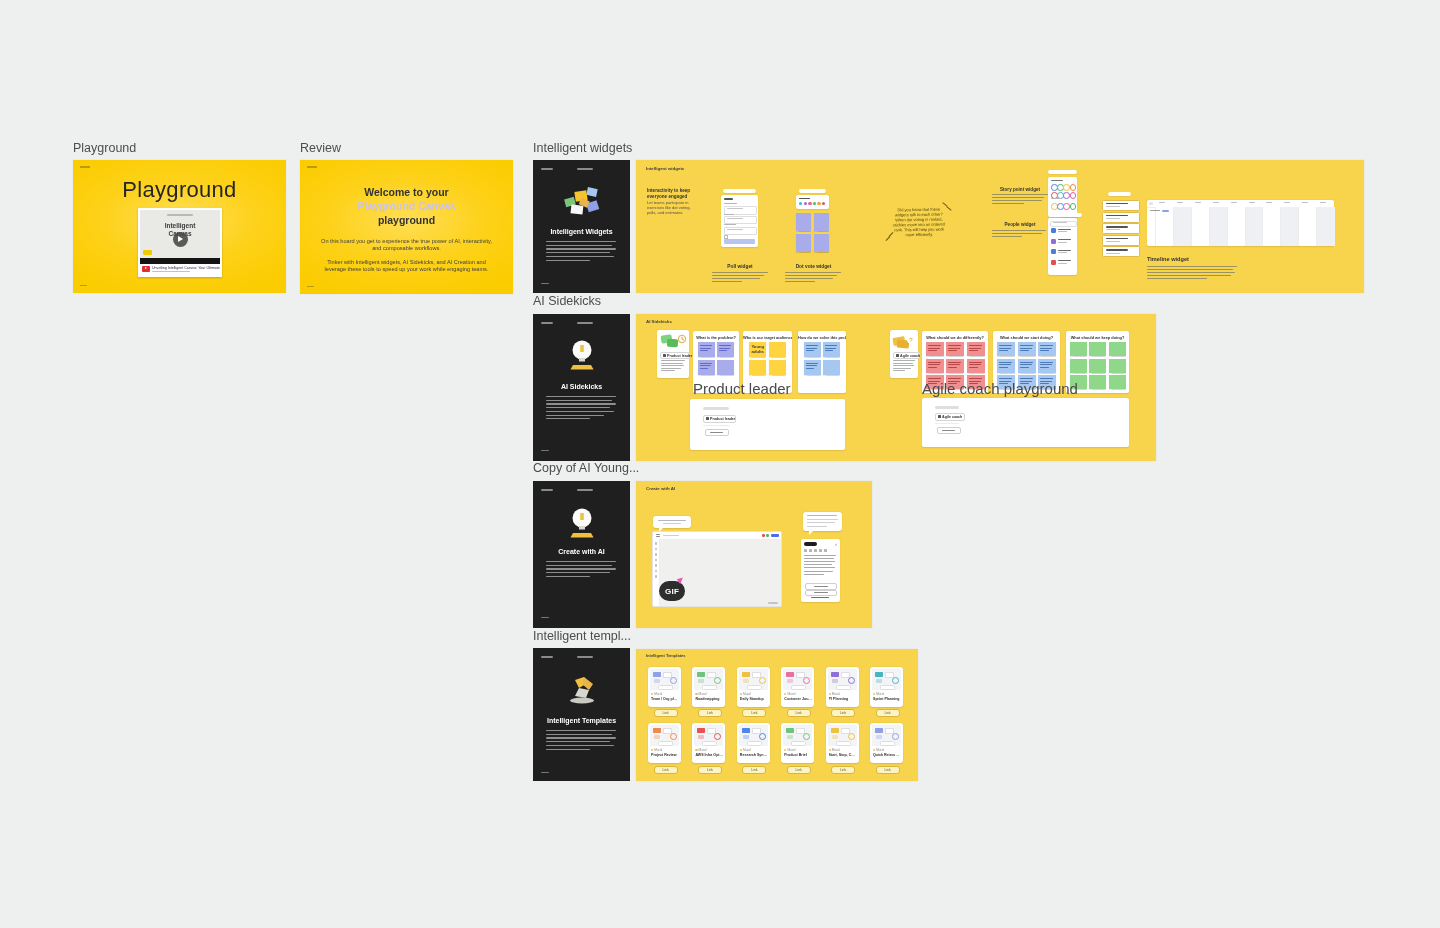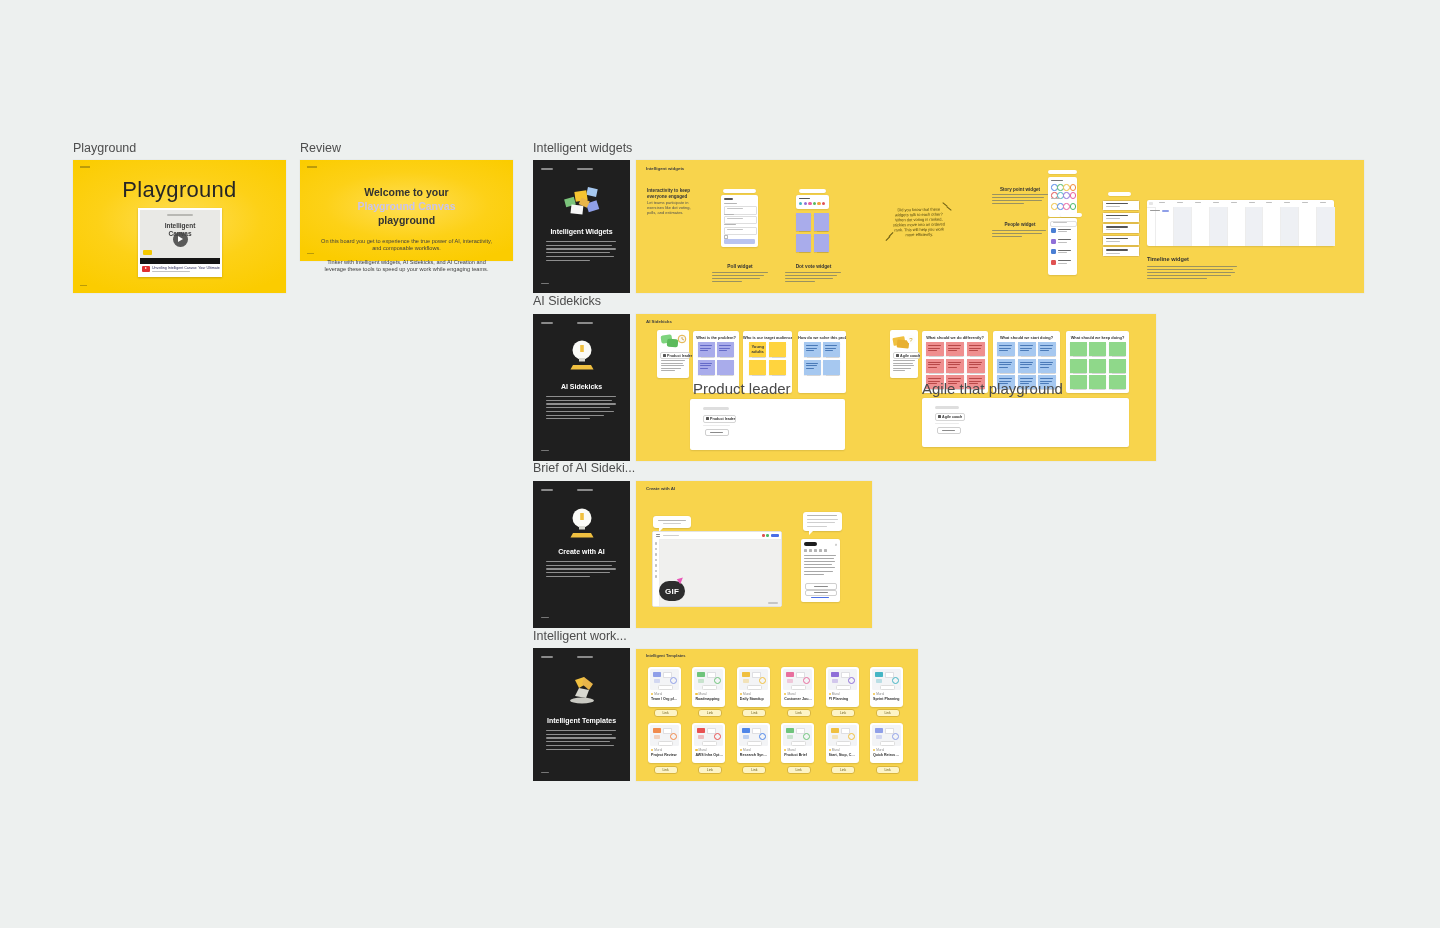--- a/index.html
+++ b/index.html
@@ -62,22 +62,22 @@
 </style>
 </head>
 <body>
 
 <div class="stage">
 
   <div class="flabel" style="left:73px;top:141px">Playground</div>
   <div class="flabel" style="left:300px;top:141px">Review</div>
   <div class="flabel" style="left:533px;top:141px">Intelligent widgets</div>
   <div class="flabel" style="left:533px;top:294px">AI Sidekicks</div>
-  <div class="flabel" style="left:533px;top:461px">Brief of AI Sideki...</div>
-  <div class="flabel" style="left:533px;top:629px">Intelligent work...</div>
+  <div class="flabel" style="left:533px;top:461px">Copy of AI Young...</div>
+  <div class="flabel" style="left:533px;top:629px">Intelligent templ...</div>
 
   <div class="frame hero" id="f-playground" style="left:73px;top:160px;width:213px;height:133px">
     <div class="fmark" style="left:7px;top:6px;width:10px"></div>
     <div class="fmark" style="left:7px;bottom:7px;width:7px"></div>
     <div class="pg-title" style="top:17px">Playground</div>
     <div class="vid" style="left:65px;top:48px;width:84px;height:69px">
       <div class="vid-area">
         <div class="bar" style="left:27px;top:4px;width:26px;height:1.6px;background:#b8b8b4"></div>
         <div class="vid-title">
           <span>Intelligent</span><br>
@@ -88,21 +88,21 @@
       </div>
       <div class="vid-strip"></div>
       <div class="vid-cap">
         <div class="yt"></div>
         <div class="cap-t">Unveiling Intelligent Canvas: Your Ultimate Pow...</div>
         <div class="bar" style="left:12px;top:6.5px;width:38px;height:1.3px;background:#c2c2c2"></div>
       </div>
     </div>
   </div>
 
-  <div class="frame hero" id="f-welcome" style="left:300px;top:160px;width:213px;height:101px">
+  <div class="frame hero" id="f-welcome" style="left:300px;top:160px;width:213px;height:134px">
     <div class="fmark" style="left:7px;top:6px;width:10px"></div>
     <div class="fmark" style="left:7px;bottom:7px;width:7px"></div>
     <div class="wel-head">
       <span>Welcome to your</span><br>
       <span class="lav">Playground Canvas</span><br>
       <span>playground</span>
     </div>
     <div class="wel-p" style="top:78px">On this board you get to experience the true power of AI, interactivity, and composable workflows.</div>
     <div class="wel-p" style="top:99px">Tinker with Intelligent widgets, AI Sidekicks, and AI Creation and leverage these tools to speed up your work while engaging teams.</div>
   </div>
@@ -547,21 +547,21 @@
           <div style="position: absolute; left: 3.5px; top: 27.5px; width: 17px; height: 14px; background: rgb(143, 216, 138); box-shadow: rgba(0, 0, 0, 0.16) 0px 0.5px 1px;"></div>
           <div style="position: absolute; left: 23px; top: 27.5px; width: 17px; height: 14px; background: rgb(143, 216, 138); box-shadow: rgba(0, 0, 0, 0.16) 0px 0.5px 1px;"></div>
           <div style="position: absolute; left: 42.5px; top: 27.5px; width: 17px; height: 14px; background: rgb(143, 216, 138); box-shadow: rgba(0, 0, 0, 0.16) 0px 0.5px 1px;"></div>
           <div style="position: absolute; left: 3.5px; top: 44px; width: 17px; height: 14px; background: rgb(143, 216, 138); box-shadow: rgba(0, 0, 0, 0.16) 0px 0.5px 1px;"></div>
           <div style="position: absolute; left: 23px; top: 44px; width: 17px; height: 14px; background: rgb(143, 216, 138); box-shadow: rgba(0, 0, 0, 0.16) 0px 0.5px 1px;"></div>
           <div style="position: absolute; left: 42.5px; top: 44px; width: 17px; height: 14px; background: rgb(143, 216, 138); box-shadow: rgba(0, 0, 0, 0.16) 0px 0.5px 1px;"></div>
         </div>
       </div>
 
     <div class="ovl-text" style="left:57px;top:66px">Product leader</div>
-    <div class="ovl-text" style="left:286px;top:66px">Agile that playground</div>
+    <div class="ovl-text" style="left:286px;top:66px">Agile coach playground</div>
 
     <div class="wcard" style="left:54px;top:85px;width:155px;height:51px">
       <div class="bar" style="left:13px;top:8px;width:26px;height:2.6px;background:#dedede;border-radius:1.5px"></div>
       <div class="tagpill" style="left:13px;top:16px;width:27px;height:5.5px">
         <span class="sq"></span>
         <span class="tx">Product leader</span>
       </div>
       <div class="bar" style="left:13px;top:26px;width:27px;height:0.8px;background:#ececec"></div>
       <div class="btn-ghost" style="left:15px;top:30px;width:22px;height:5px">
         <div class="bar" style="left:4px;top:1.8px;width:13px;height:1.2px;background:#8a8a8a"></div>

